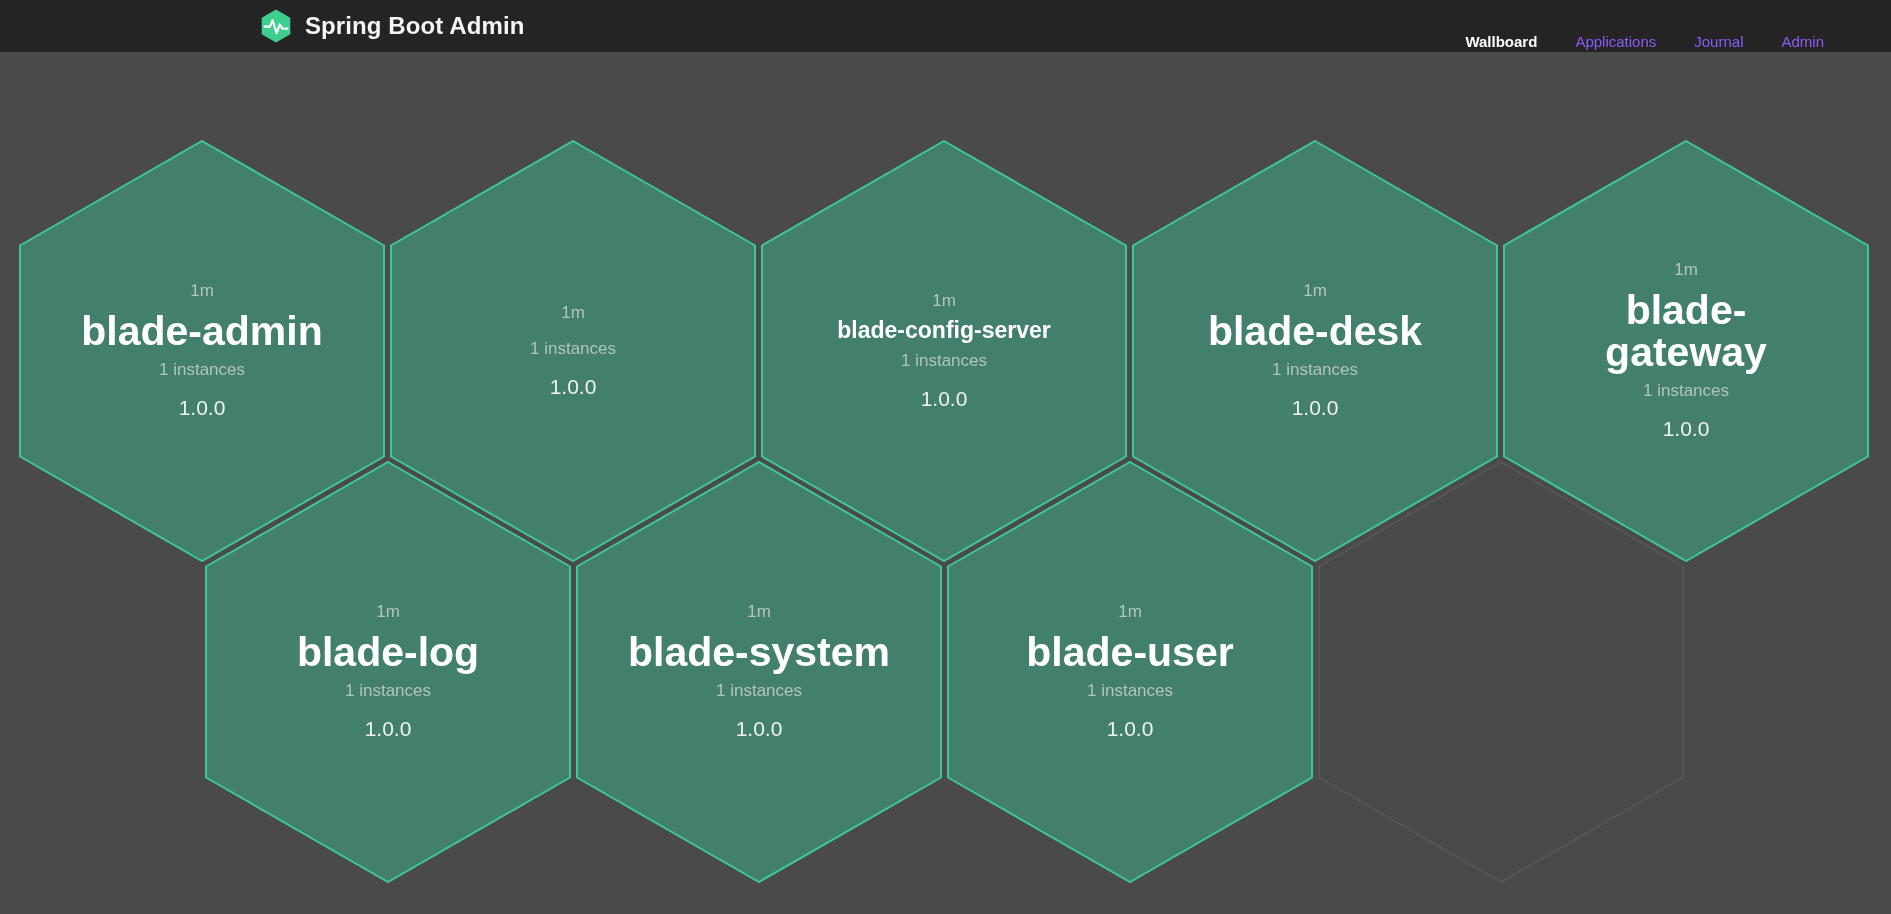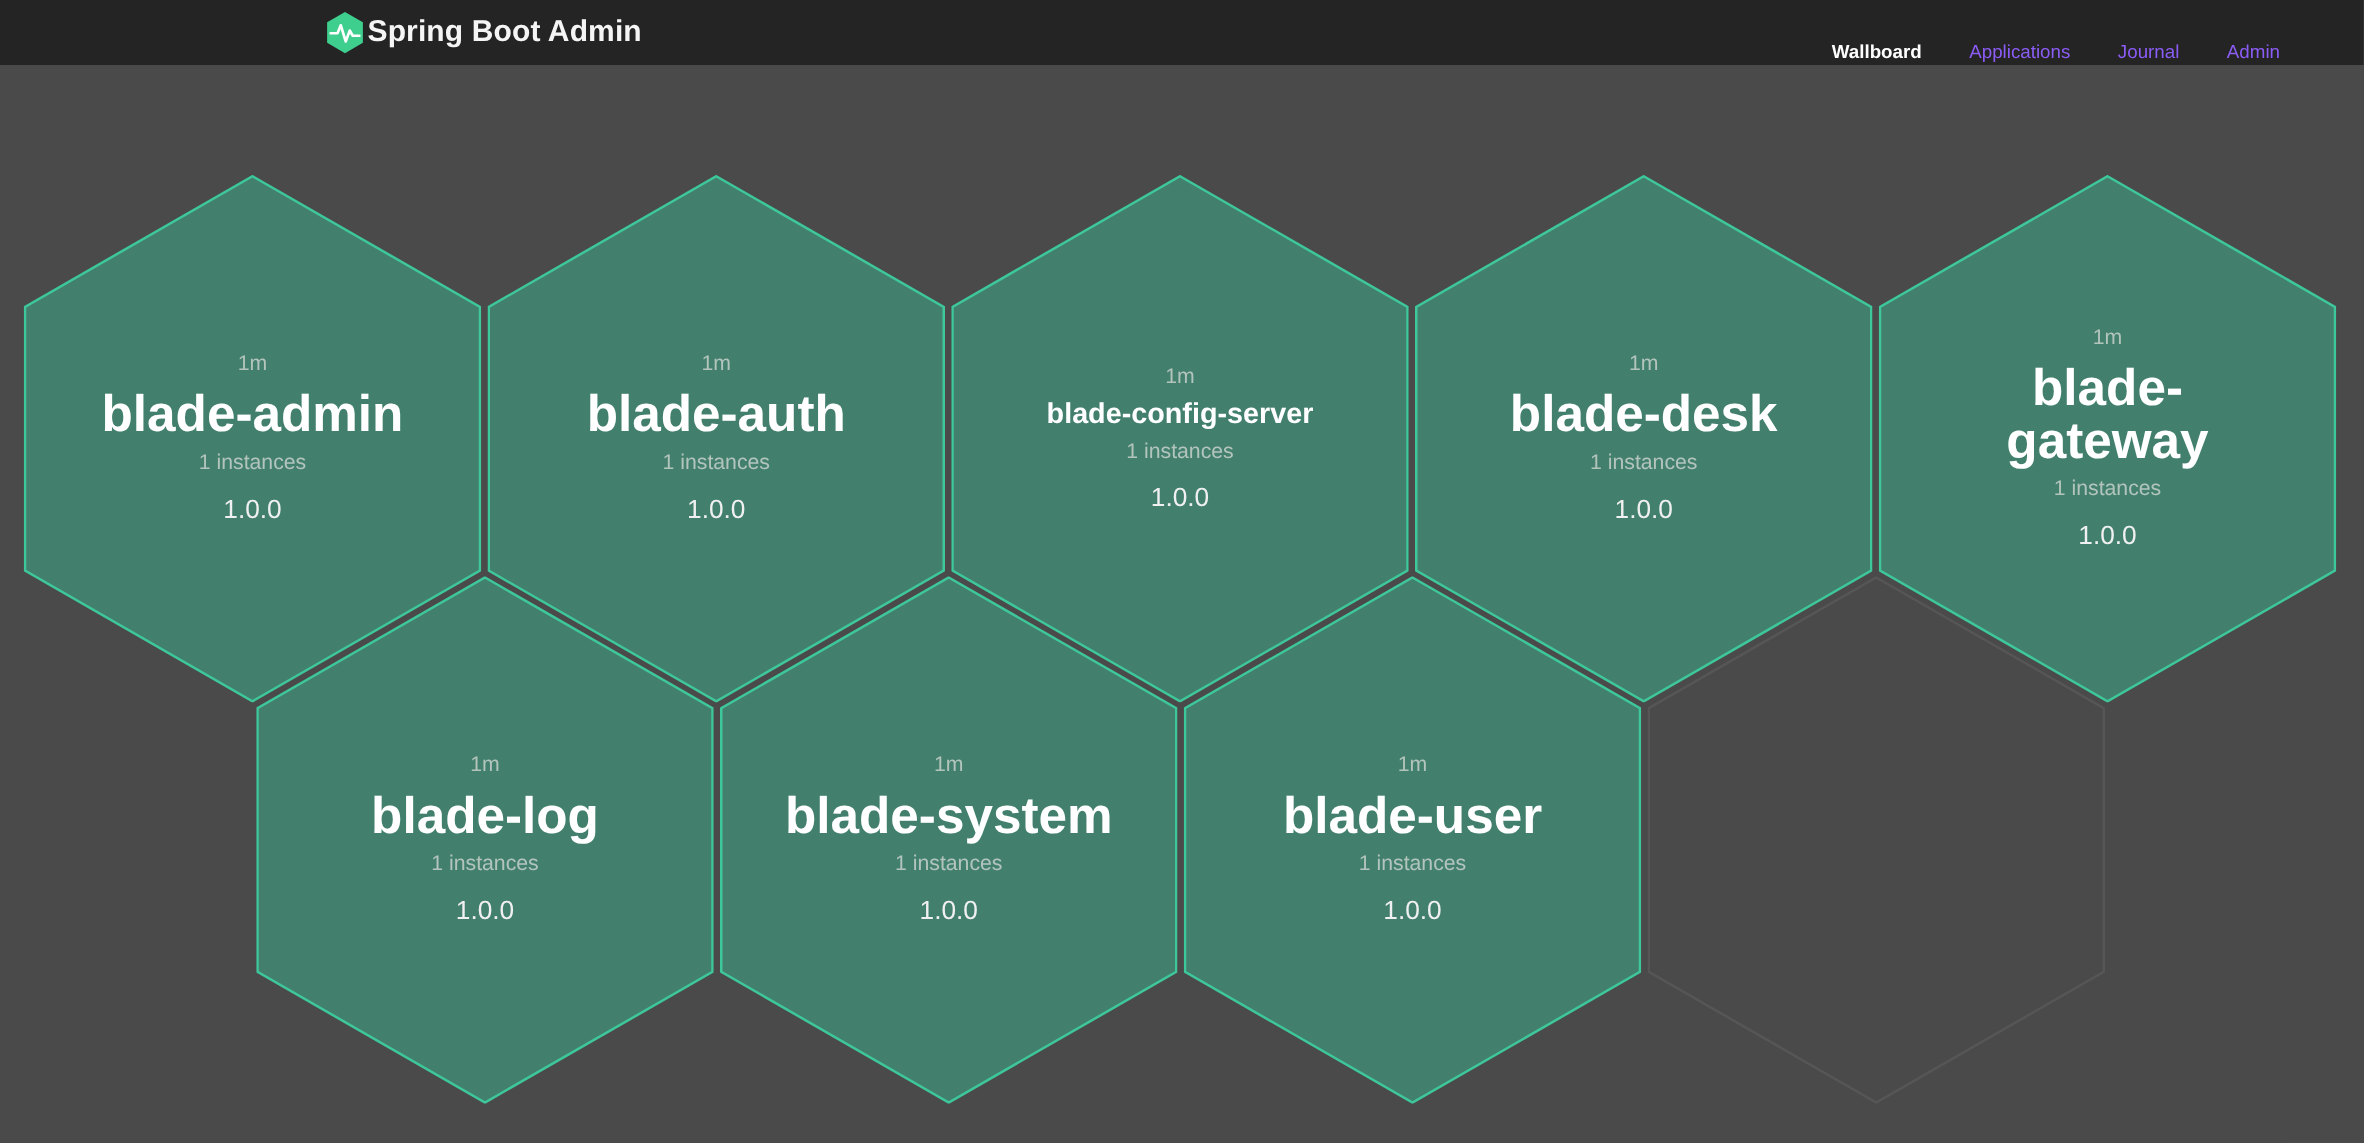--- a/index.html
+++ b/index.html
@@ -19,20 +19,21 @@
     height: 52px;
     background: #242424;
     display: flex;
     align-items: center;
     width: 100%;
   }
 
   .brand {
     display: flex;
     align-items: center;
+    gap: 11px;
     margin-left: 258px;
     text-decoration: none;
   }
 
   .brand-logo {
     width: 36px;
     height: 36px;
     display: block;
     flex: 0 0 auto;
   }
@@ -195,21 +196,20 @@
           <div class="hex-instances">1 instances</div>
           <div class="hex-version">1.0.0</div>
         </div>
       </div>
       <div class="hex" style="left: 390px; top: 88px;">
         <svg class="hex-svg" viewBox="0 0 366 422">
           <polygon class="hex-body" points="183.0,1.0 365.0,105.5 365.0,316.5 183.0,421.0 1.0,316.5 1.0,105.5"></polygon>
         </svg>
         <div class="hex-content">
           <div class="hex-uptime">1m</div>
-          <div class="hex-name">blade-auth</div>
           <div class="hex-instances">1 instances</div>
           <div class="hex-version">1.0.0</div>
         </div>
       </div>
       <div class="hex" style="left: 761px; top: 88px;">
         <svg class="hex-svg" viewBox="0 0 366 422">
           <polygon class="hex-body" points="183.0,1.0 365.0,105.5 365.0,316.5 183.0,421.0 1.0,316.5 1.0,105.5"></polygon>
         </svg>
         <div class="hex-content">
           <div class="hex-uptime">1m</div>

